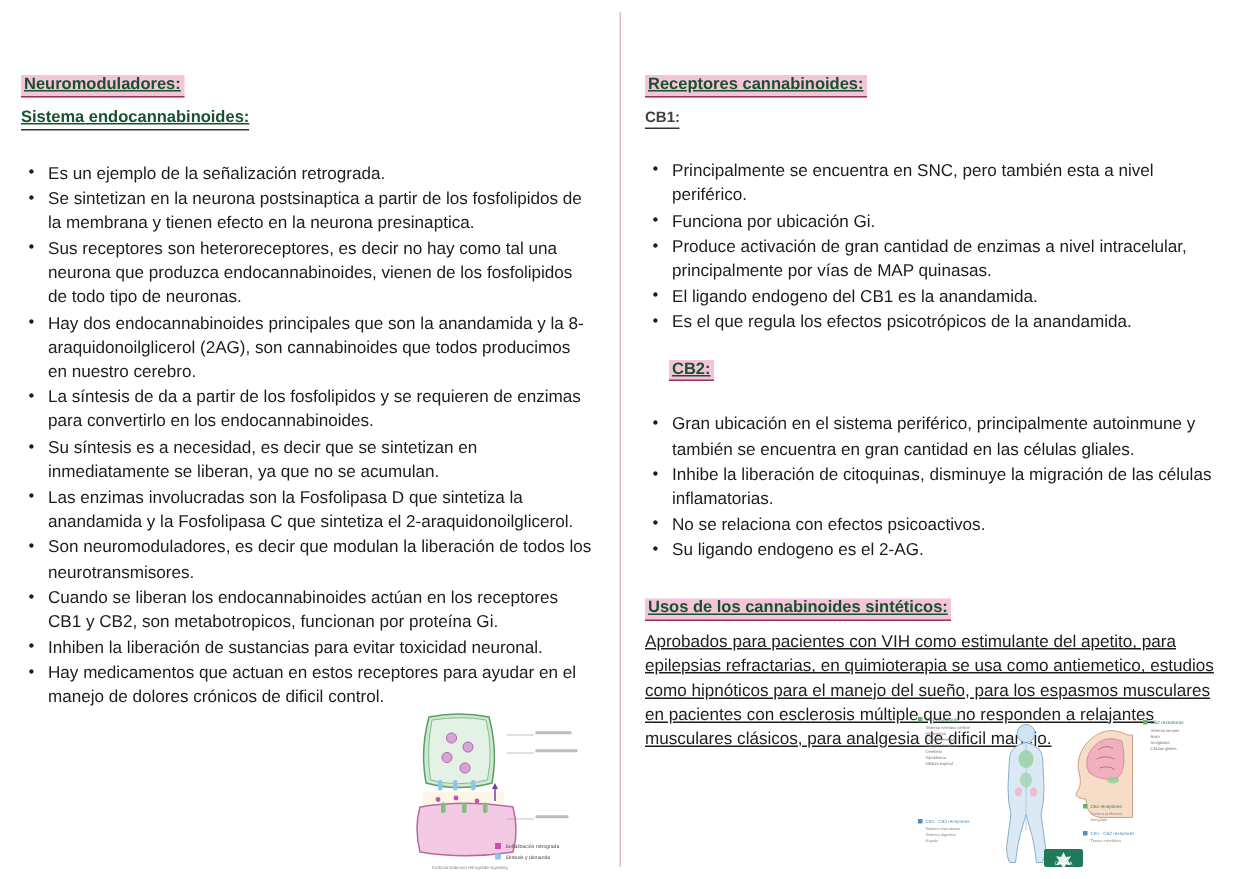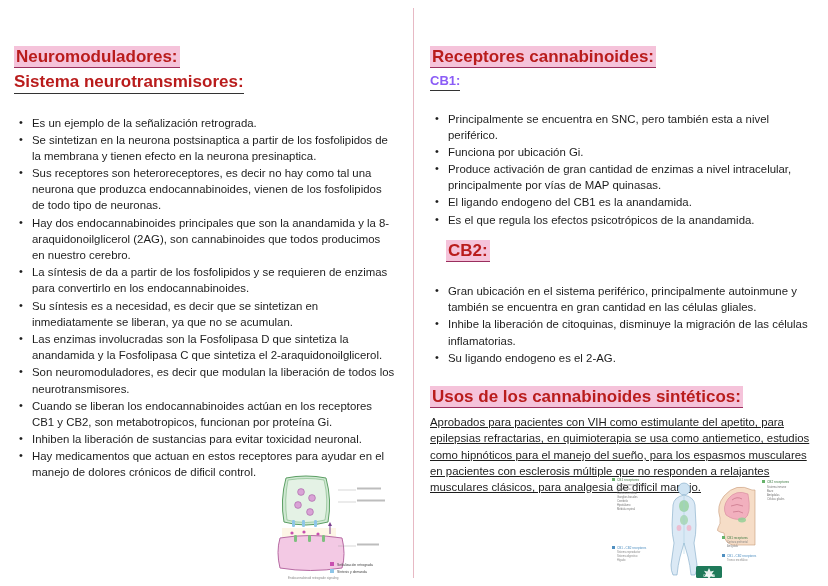--- a/index.html
+++ b/index.html
@@ -35,40 +35,41 @@
   }
   .divider {
     position: absolute;
     left: 413px;
     top: 8px;
     bottom: 8px;
     width: 1px;
     background: #e7b9c4;
   }
   .heading {
-    font-size: 17px;
+    font-size: 11px;
     font-weight: bold;
-    color: #b91c1c;
+    color: #14532d;
     margin: 0 0 3px 0;
     line-height: 1.25;
     display: inline-block;
+    text-decoration: underline;
   }
   .heading.hl {
     background: #f5c3da;
     padding: 0 2px;
     border-bottom: 1.6px solid #9a2f5e;
   }
   .heading.underline {
     border-bottom: 1.6px solid #333;
     padding-bottom: 0px;
   }
   .sub-heading {
-    font-size: 13px;
+    font-size: 10px;
     font-weight: bold;
-    color: #8b5cf6;
+    color: #404040;
     margin: 0 16px 2px 0;
     line-height: 1.25;
     display: inline-block;
     border-bottom: 1.6px solid #333;
   }
   .block {
     margin-bottom: 8px;
   }
   ul.bullets {
     list-style: none;
@@ -125,21 +126,21 @@
 
 <div class="page">
 
   <div class="divider"></div>
 
   <div class="col col-left">
 
     <div class="block">
       <div class="heading hl">Neuromoduladores:</div>
       <br>
-      <div class="heading underline">Sistema neurotransmisores:</div>
+      <div class="heading underline">Sistema endocannabinoides:</div>
     </div>
 
     <ul class="bullets">
       <li>Es un ejemplo de la señalización retrograda.</li>
       <li>Se sintetizan en la neurona postsinaptica a partir de los fosfolipidos de la membrana y tienen efecto en la neurona presinaptica.</li>
       <li>Sus receptores son heteroreceptores, es decir no hay como tal una neurona que produzca endocannabinoides, vienen de los fosfolipidos de todo tipo de neuronas.</li>
       <li>Hay dos endocannabinoides principales que son la anandamida y la 8-araquidonoilglicerol (2AG), son cannabinoides que todos producimos en nuestro cerebro.</li>
       <li>La síntesis de da a partir de los fosfolipidos y se requieren de enzimas para convertirlo en los endocannabinoides.</li>
       <li>Su síntesis es a necesidad, es decir que se sintetizan en inmediatamente se liberan, ya que no se acumulan.</li>
       <li>Las enzimas involucradas son la Fosfolipasa D que sintetiza la anandamida y la Fosfolipasa C que sintetiza el 2-araquidonoilglicerol.</li>
@@ -213,20 +214,21 @@
       <li>Es el que regula los efectos psicotrópicos de la anandamida.</li>
     </ul>
 
     <div class="block" style="margin-top:12px;margin-left:16px;">
       <div class="heading hl">CB2:</div>
     </div>
 
     <ul class="bullets">
       <li>Gran ubicación en el sistema periférico, principalmente autoinmune y también se encuentra en gran cantidad en las células gliales.</li>
       <li>Inhibe la liberación de citoquinas, disminuye la migración de las células inflamatorias.</li>
+      <li>No se relaciona con efectos psicoactivos.</li>
       <li>Su ligando endogeno es el 2-AG.</li>
     </ul>
 
     <div class="block" style="margin-top:20px;">
       <div class="heading hl">Usos de los cannabinoides sintéticos:</div>
       <p class="para">Aprobados para pacientes con VIH como estimulante del apetito, para epilepsias refractarias, en quimioterapia se usa como antiemetico, estudios como hipnóticos para el manejo del sueño, para los espasmos musculares en pacientes con esclerosis múltiple que no responden a relajantes musculares clásicos, para analgesia de dificil manejo.</p>
     </div>
 
     <div class="figure-right">
       <svg width="190" height="110" viewBox="0 0 190 110">

